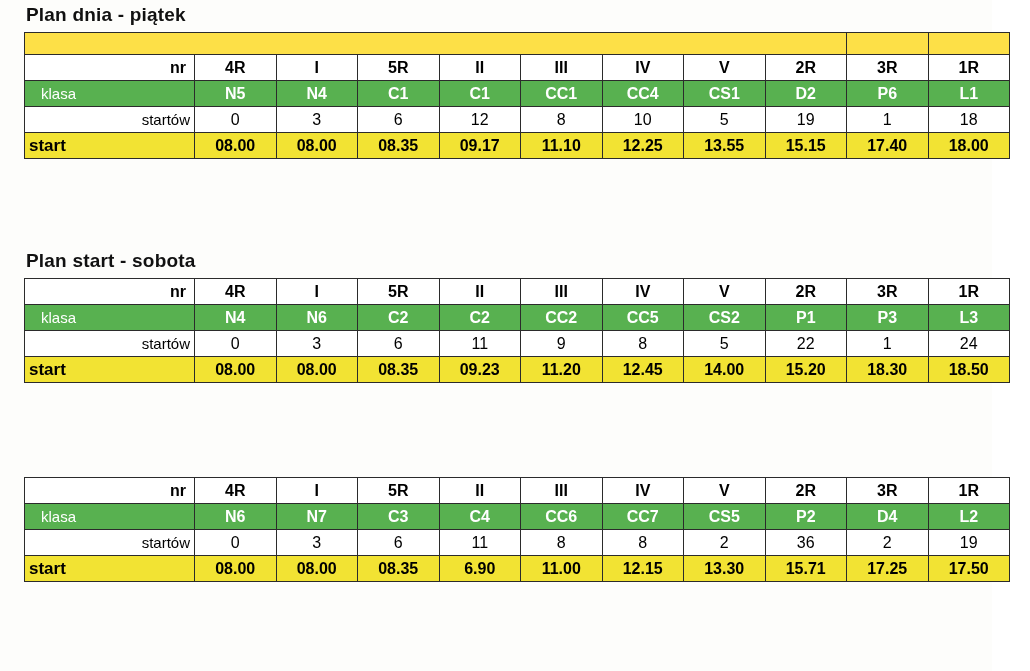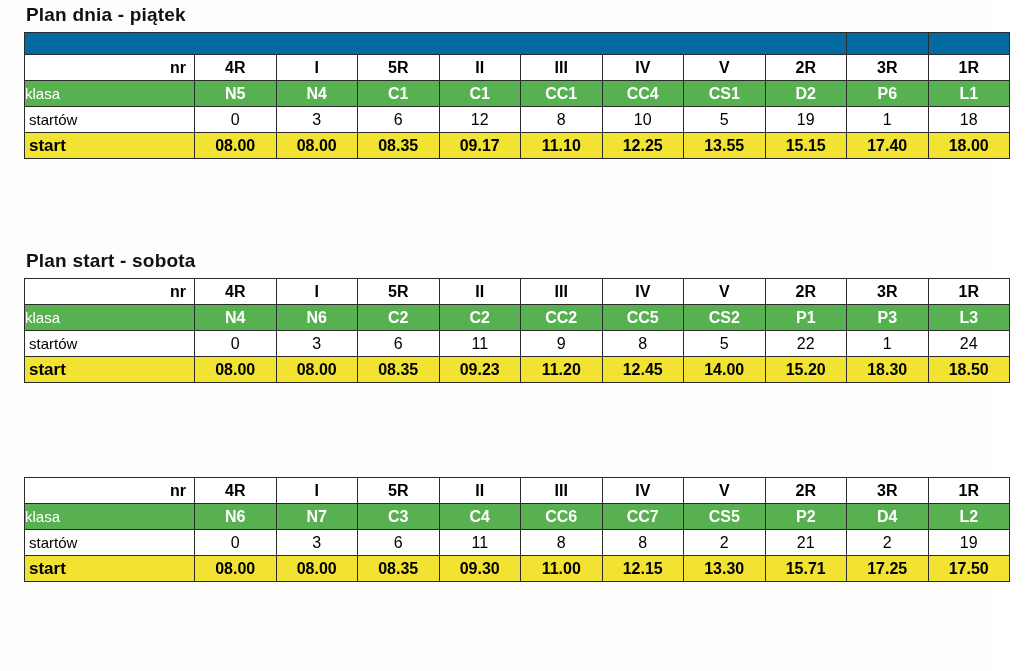--- a/index.html
+++ b/index.html
@@ -36,21 +36,21 @@
     font-weight: bold;
     letter-spacing: 0.2px;
     margin: 0 0 6px 2px;
     color: #111111;
   }
 
   table.plan {
     border-collapse: collapse;
     width: 985px;
     table-layout: fixed;
-    background: #0369a1;
+    background: #fde047;
   }
   table.plan td, table.plan th {
     border: 1px solid #2b2b2b;
     height: 26px;
     padding: 0 4px;
     font-size: 16px;
     text-align: center;
     font-weight: bold;
     box-sizing: border-box;
   }
@@ -70,33 +70,33 @@
     padding-right: 8px;
     font-weight: bold;
   }
 
   tr.klasa td {
     background: #58b150;
     color: #ffffff;
   }
   tr.klasa td.rowlab {
     text-align: left;
-    padding-left: 0;
+    padding-left: 16px;
     font-weight: normal;
     font-size: 15px;
     color: #ffffff;
   }
 
   tr.startow td {
     background: #ffffff;
     font-weight: normal;
     font-size: 16px;
   }
   tr.startow td.rowlab {
-    text-align: left;
+    text-align: right;
     padding-left: 4px;
     font-weight: normal;
     font-size: 15px;
   }
 
   tr.start td {
     background: #f2e333;
     font-weight: bold;
   }
   tr.start td.rowlab {
@@ -306,30 +306,30 @@
         </tr>
         <tr class="startow">
           <td class="rowlab">startów</td>
           <td>0</td>
           <td>3</td>
           <td>6</td>
           <td>11</td>
           <td>8</td>
           <td>8</td>
           <td>2</td>
-          <td>21</td>
+          <td>36</td>
           <td>2</td>
           <td>19</td>
         </tr>
         <tr class="start">
           <td class="rowlab">start</td>
           <td>08.00</td>
           <td>08.00</td>
           <td>08.35</td>
-          <td>09.30</td>
+          <td>6.90</td>
           <td>11.00</td>
           <td>12.15</td>
           <td>13.30</td>
           <td>15.71</td>
           <td>17.25</td>
           <td>17.50</td>
         </tr>
       </tbody>
     </table>
   </div>

